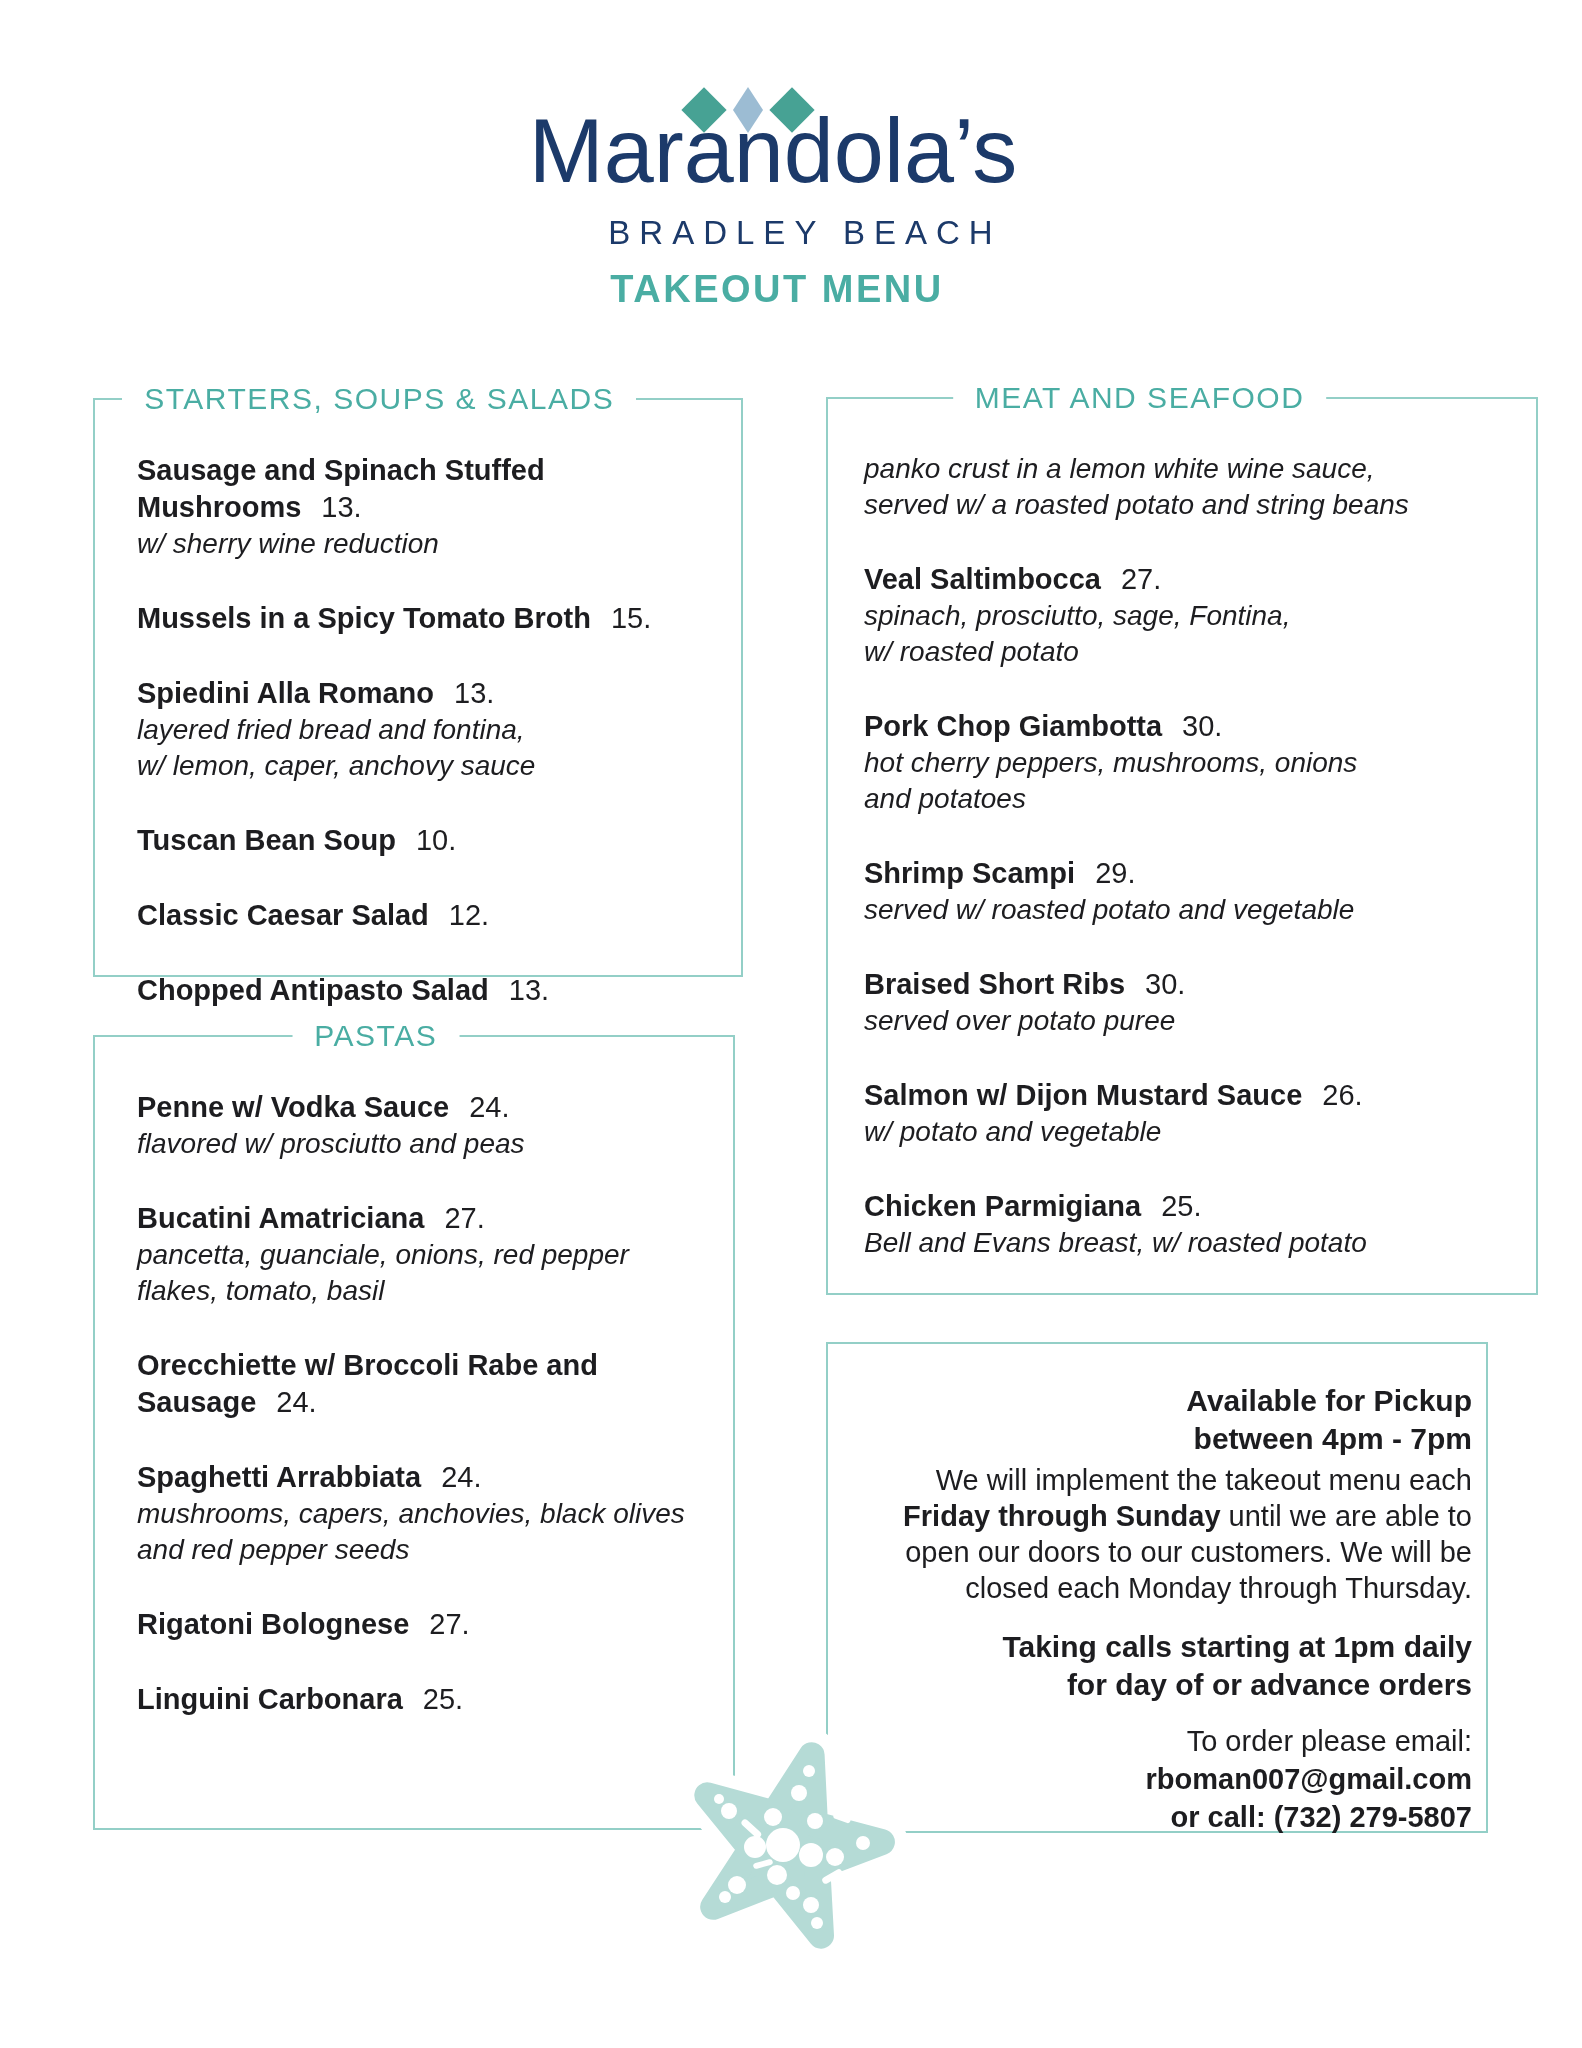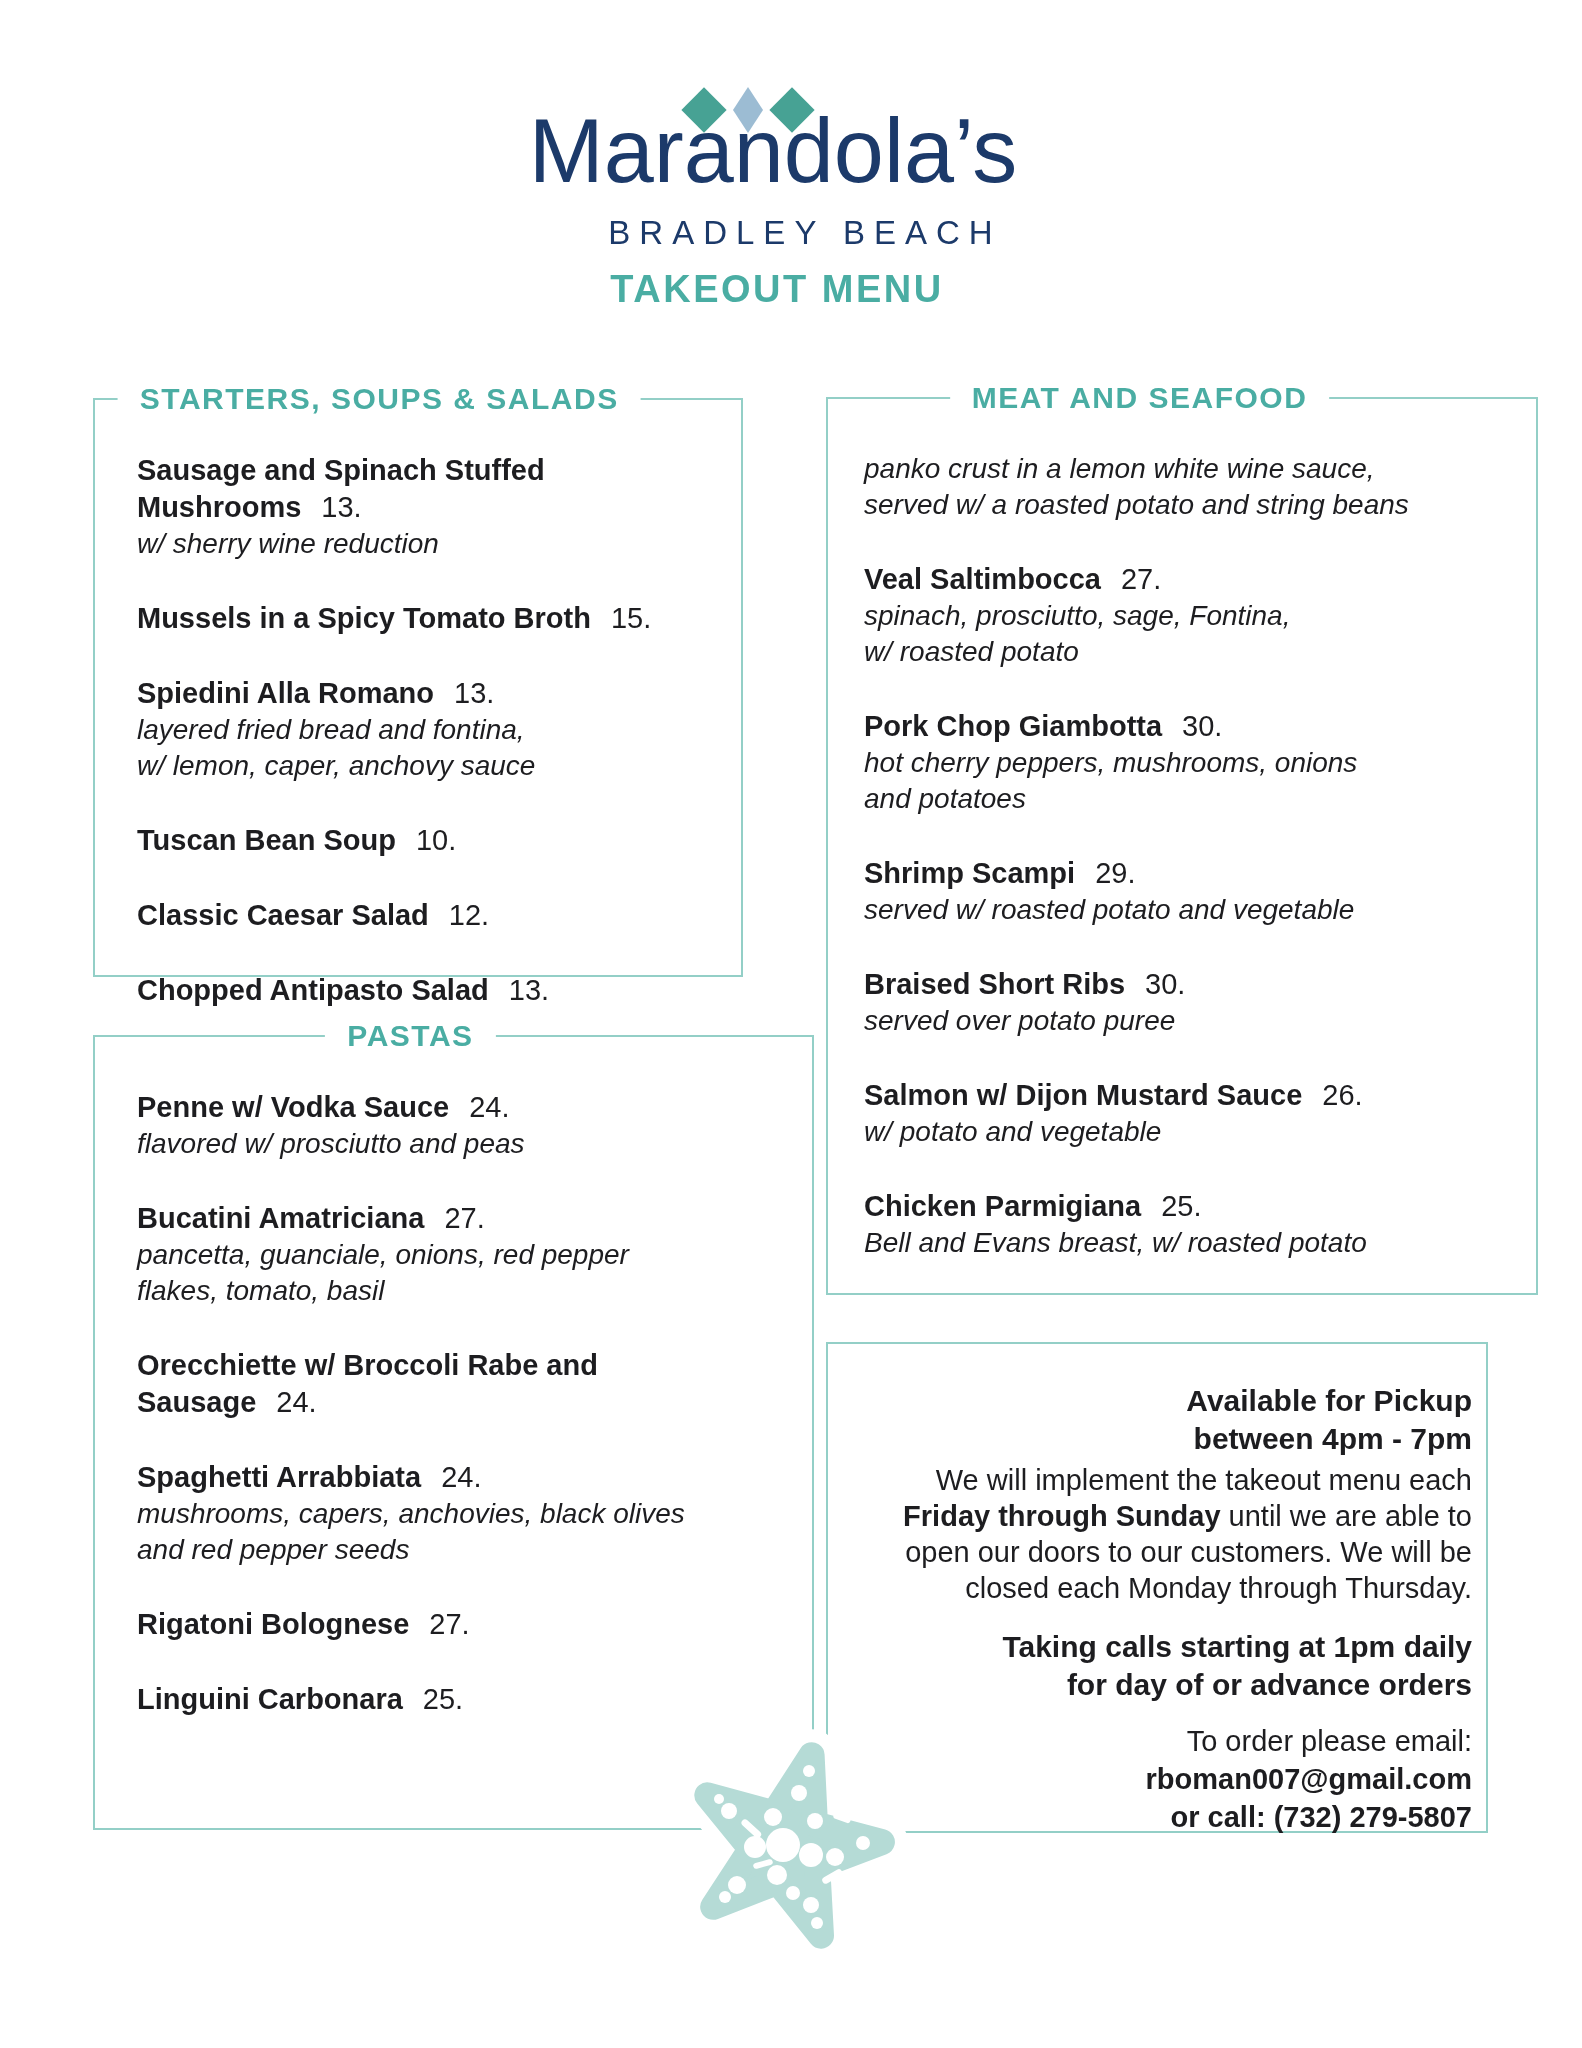--- a/index.html
+++ b/index.html
@@ -35,30 +35,30 @@
   }
   .menu-title {
     position: absolute; top: 268px; left: 0; width: 100%;
     text-align: center; transform: translateX(-14px);
     font-size: 38px; font-weight: bold; letter-spacing: 2.5px;
   }
 
   
   .menu-box { position: absolute; border: 2px solid; background: transparent; }
   .box-starters { left: 93px;  top: 398px;  width: 650px; height: 579px; }
-  .box-pastas   { left: 93px;  top: 1035px; width: 721px; height: 795px; }
+  .box-pastas   { left: 93px;  top: 1035px; width: 642px; height: 795px; }
   .box-meat     { left: 826px; top: 397px;  width: 712px; height: 898px; }
 
   .section-title {
     position: absolute; top: -22px; left: 44%;
     transform: translateX(-50%);
     background: #ffffff;
     padding: 0 22px;
     white-space: nowrap;
-    font-size: 30px; line-height: 42px; font-weight: bold;
+    font-size: 30px; line-height: 42px; font-weight: normal;
     letter-spacing: 1.5px;
   }
 
   .items { padding: 52px 16px 0 42px; }
   .box-meat .items { padding-left: 36px; }
 
   .item { margin-bottom: 38px; }
   .item-head { font-size: 29px; line-height: 37px; font-weight: bold; white-space: pre-line; }
   .item-price { font-weight: normal; margin-left: 20px; }
   .item-desc { font-size: 28px; line-height: 36px; font-style: italic; white-space: pre-line; }

